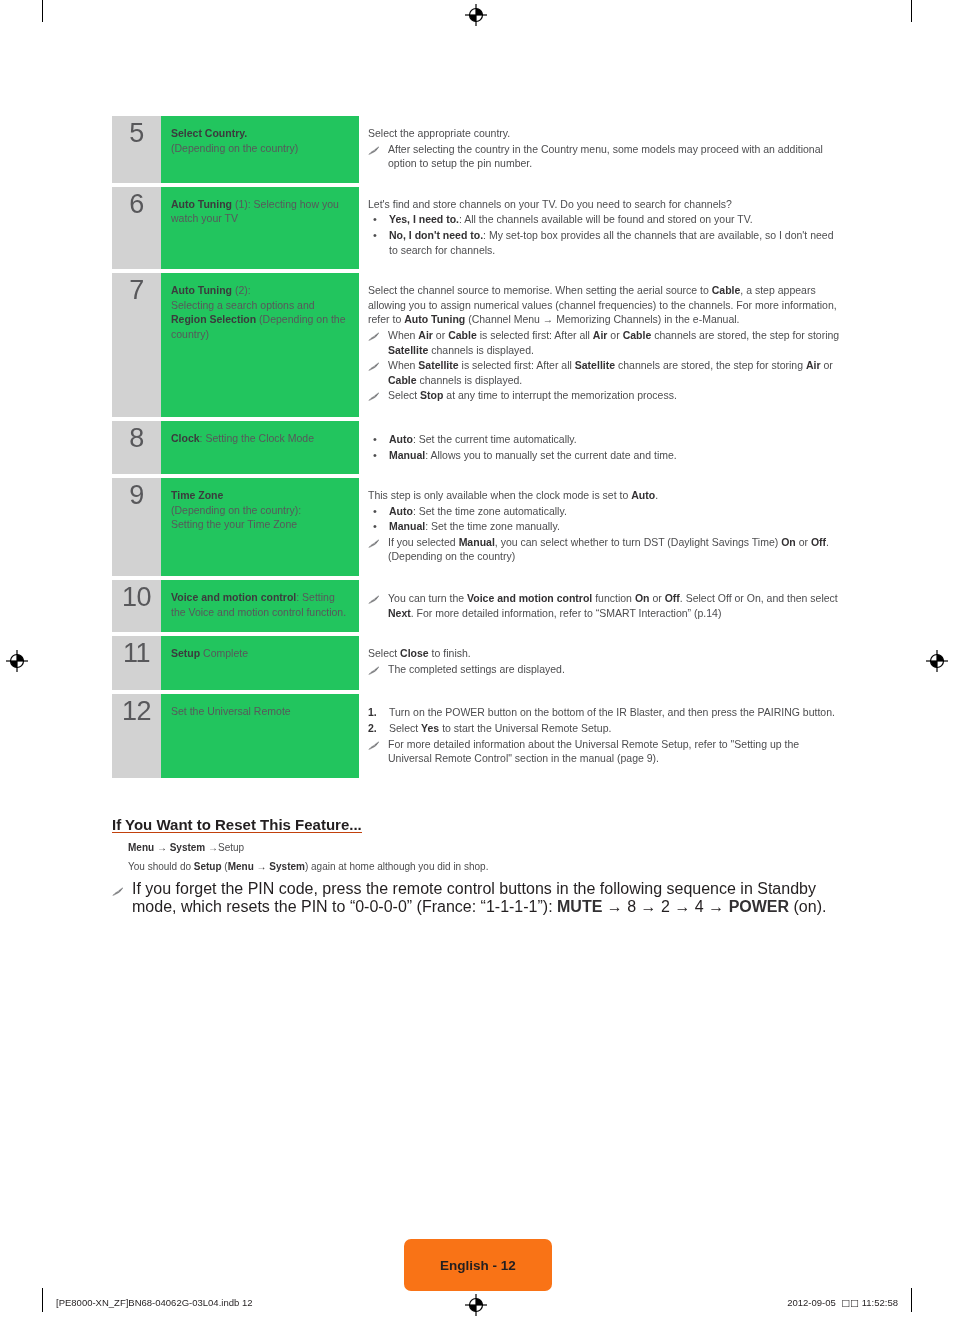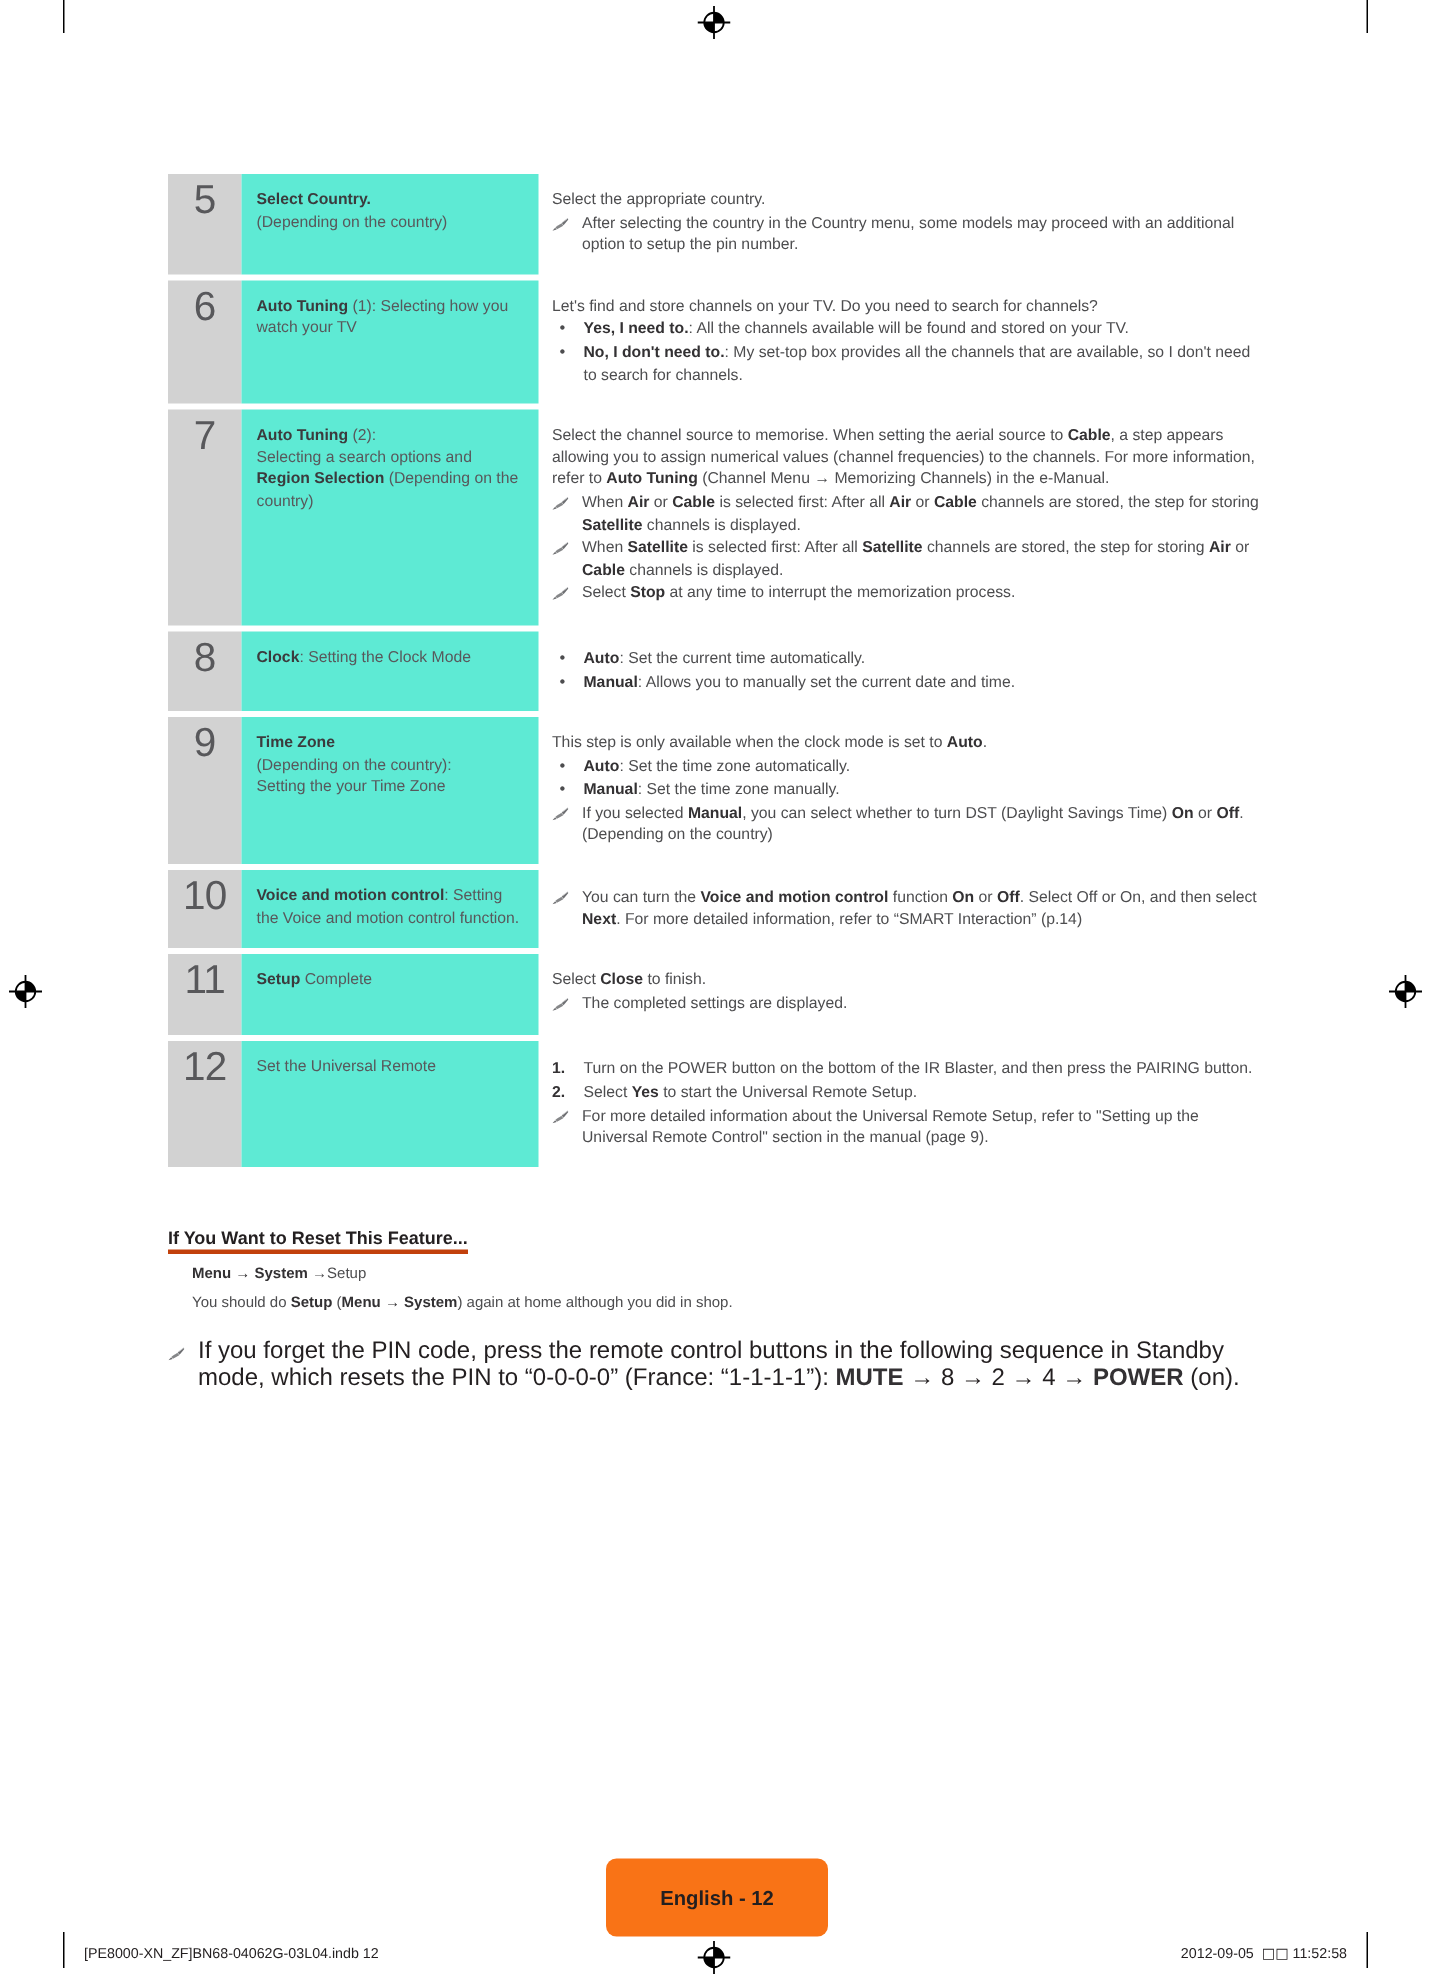--- a/index.html
+++ b/index.html
@@ -49,21 +49,21 @@
     text-align: center;
     padding: 4px 0 10px 0;
     font-size: 27px;
     font-weight: 400;
     color: #58585b;
     line-height: 1;
     letter-spacing: -0.5px;
   }
   td.label-cell {
     width: 176px;
-    background: #5eead4;
+    background: #22c55e;
     padding: 10px 12px 8px 10px;
     font-size: 10.5px;
     line-height: 14.5px;
     color: #58585b;
   }
   td.desc-cell {
     padding: 10px 0 12px 9px;
     font-size: 10.5px;
     line-height: 14.6px;
     color: #4d4d4f;
@@ -108,37 +108,37 @@
   .bullet-row .txt,
   .note-row .txt,
   .numlist-row .txt { flex: 1 1 auto; }
 
   
   .pencil-icon { display: block; }
 
   
   .reset-block { margin-top: 34px; }
   .reset-title {
-    font-size: 12px;
+    font-size: 15px;
     font-weight: bold;
     color: #231f20;
     display: inline-block;
-    border-bottom: 3px solid #c2410c;
+    border-bottom: 1px solid #c2410c;
     padding-bottom: 1px;
     line-height: 13px;
   }
   .reset-para {
     font-size: 10px;
     line-height: 14.6px;
     color: #4d4d4f;
     margin-top: 7px;
     margin-left: 16px;
   }
   .reset-para.tight { margin-top: 5px; }
-  .reset-note { margin-top: 15px; }
+  .reset-note { margin-top: 5px; }
 
   
   .page-tab {
     position: absolute;
     left: 404px;
     top: 1239px;
     width: 148px;
     height: 52px;
     background: #f97316;
     border-radius: 7px;

